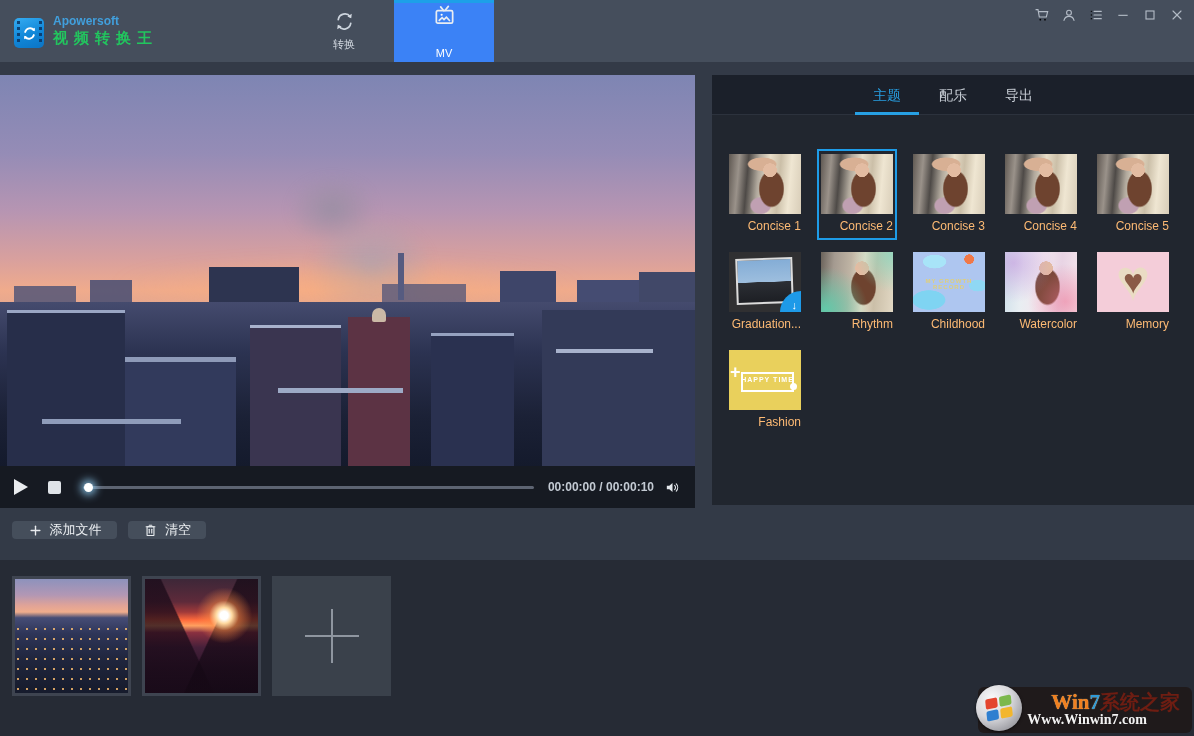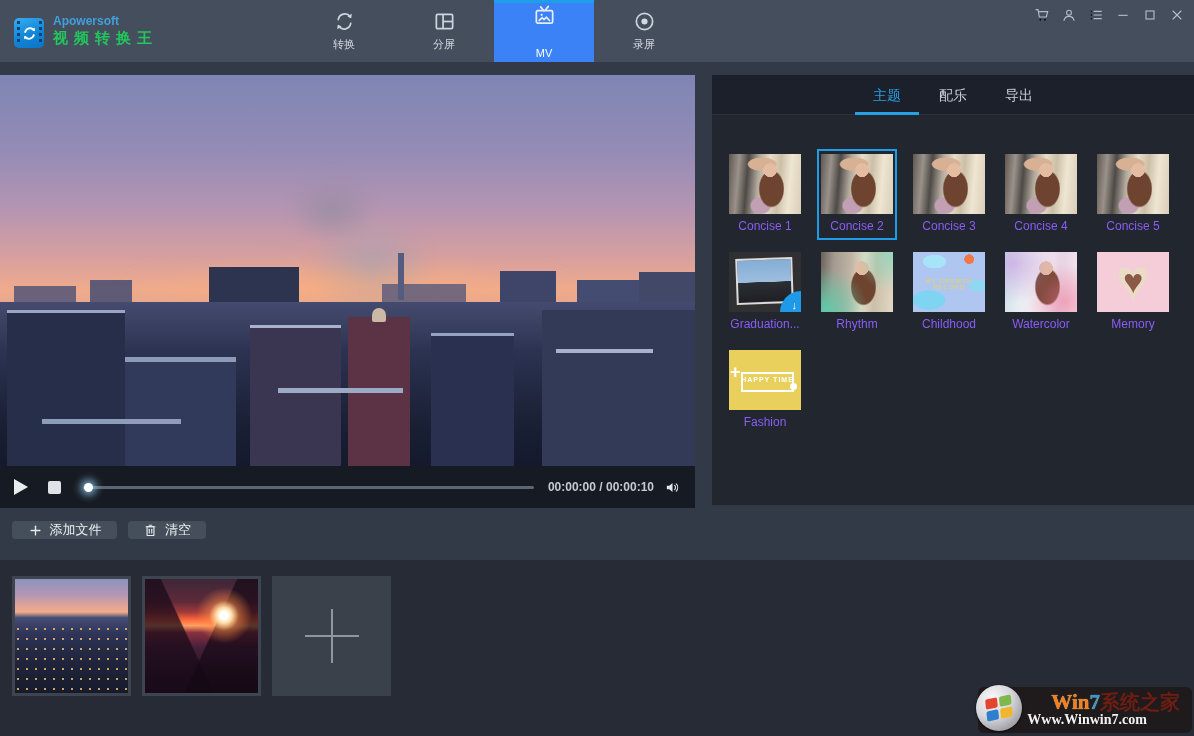--- a/index.html
+++ b/index.html
@@ -85,21 +85,21 @@
                 display:flex; justify-content:center; }
   .ptab { position:relative; width:66px; line-height:40px; text-align:center; font-size:14px;
           color:#c9cfd7; cursor:pointer; }
   .ptab.active { color:#27a0e4; }
   .ptab.active::after { content:""; position:absolute; left:1px; right:1px; bottom:-1px; height:3px; background:#27a0e4; }
 
   .theme-grid { display:flex; flex-wrap:wrap; padding:34px 0 0 13px; }
   .theme-item { width:80px; margin:0 12px 7px 0; padding:3px 2px 4px; border:2px solid transparent; cursor:pointer; }
   .theme-item.selected { border-color:#1e9ce8; }
   .tn { position:relative; width:72px; height:60px; margin:0 auto; overflow:hidden; }
-  .tlabel { text-align:center; font-size:12px; color:#8b5cf6; margin-top:5px; height:15px;
+  .tlabel { text-align:right; font-size:12px; color:#fdba74; margin-top:5px; height:15px;
             white-space:nowrap; overflow:hidden; }
 
   .tn-woman { background:
     radial-gradient(circle 7px at 57% 27%, #e3bca2 96%, transparent),
     radial-gradient(ellipse 15px 7px at 46% 17%, #d8b094 90%, transparent),
     radial-gradient(ellipse 13px 19px at 59% 58%, #6e432f 90%, transparent),
     radial-gradient(ellipse 11px 9px at 44% 86%, #c0a0b2 85%, transparent),
     linear-gradient(95deg,#5f5852 0%,#9a928a 14%,#4e4a47 26%,#b0a89c 40%,#e8ddc8 54%,#cbbfa8 68%,#efe6d2 82%,#d8cdb8 100%); }
   .tn-rhythm { background:
     radial-gradient(circle at 6% 96%, rgba(96,205,172,.95), rgba(96,205,172,0) 48%),
@@ -209,44 +209,29 @@
     <div class="nav-tabs">
       <div class="nav-tab">
         <svg viewBox="0 0 24 24" fill="none" stroke-width="1.8" stroke-linecap="round">
           <path d="M5.5 10 A 7 7 0 0 1 18 7"></path>
           <polygon points="19.6,3.9 19,8.5 15,6.7" fill="currentColor" stroke="none"></polygon>
           <path d="M18.5 14 A 7 7 0 0 1 6 17"></path>
           <polygon points="4.4,20.1 5,15.5 9,17.3" fill="currentColor" stroke="none"></polygon>
         </svg>
         <span class="ntlabel">转换</span>
       </div>
-      <div class="nav-tab">
-        <svg viewBox="0 0 24 24" fill="none" stroke-width="1.8">
-          <rect x="3.5" y="4.5" width="17" height="15" rx="1.5"></rect>
-          <line x1="10.5" y1="4.5" x2="10.5" y2="19.5"></line>
-          <line x1="10.5" y1="12" x2="20.5" y2="12"></line>
-        </svg>
-        <span class="ntlabel">分屏</span>
-      </div>
       <div class="nav-tab active">
         <svg viewBox="0 0 24 24" fill="none" stroke-width="1.8" stroke-linecap="round">
           <rect x="3.5" y="7" width="17" height="13" rx="1.5"></rect>
           <polyline points="8,3 11,6.8"></polyline>
           <polyline points="16,2.5 12.5,6.8"></polyline>
           <circle cx="9" cy="11.2" r="1.1" fill="currentColor" stroke="none"></circle>
           <path d="M6.5 17.2 l3-3 2 2 2.5-2.5 3.2 3.5"></path>
         </svg>
         <span class="ntlabel">MV</span>
-      </div>
-      <div class="nav-tab">
-        <svg viewBox="0 0 24 24" fill="none" stroke-width="1.8">
-          <circle cx="12" cy="12" r="8.5"></circle>
-          <circle cx="12" cy="12" r="3.2" fill="currentColor" stroke="none"></circle>
-        </svg>
-        <span class="ntlabel">录屏</span>
       </div>
     </div>
 
     <div class="win-controls">
       <div class="wc">
         <svg viewBox="0 0 24 24" fill="none" stroke-width="1.7" stroke-linecap="round">
           <path d="M3 4h3l2 11h10.5l2-8H7"></path>
           <circle cx="9.5" cy="19" r="1.3" fill="currentColor" stroke="none"></circle>
           <circle cx="16.5" cy="19" r="1.3" fill="currentColor" stroke="none"></circle>
         </svg>

